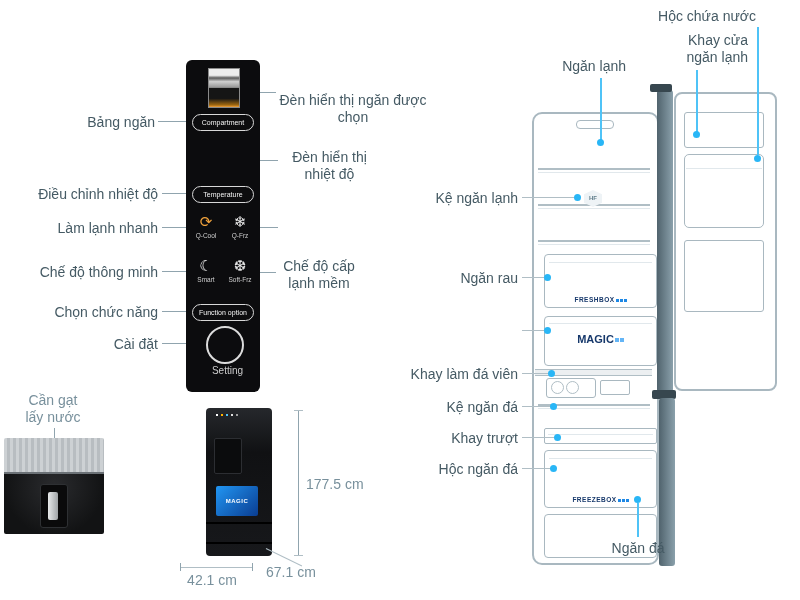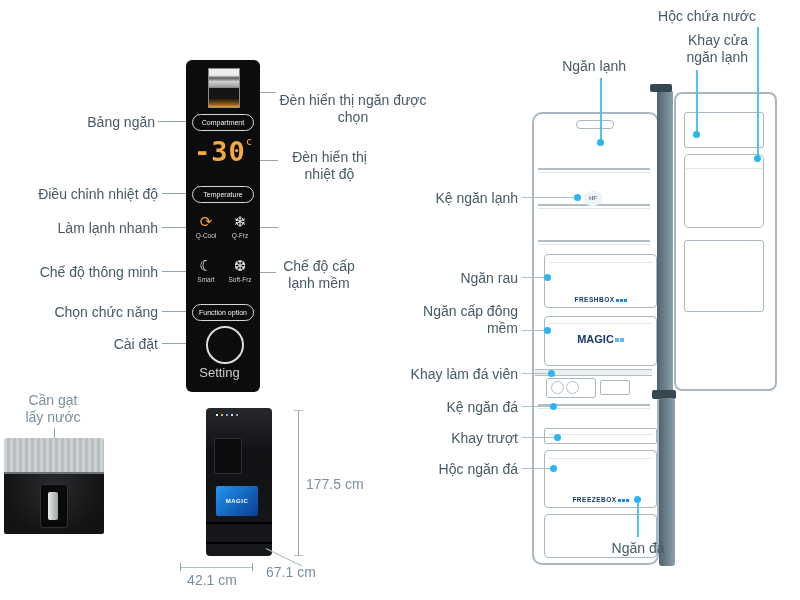--- a/index.html
+++ b/index.html
@@ -19,21 +19,21 @@
   .ind .it{height:18px;background:linear-gradient(180deg,#ededed 35%,#5a5a5a 50%,#cfcfcf 70%,#9a9a9a 100%)}
   .ind .ib{height:19px;border-top:1px solid #8a8a8a;background:linear-gradient(180deg,#151515 55%,#a3690f 90%,#f2a33c 100%)}
   .disp{position:absolute;left:0;top:76px;width:74px;height:36px;text-align:center;color:#f5a93c;font-family:"DejaVu Sans Mono",monospace}
   .disp .v{font-size:27px;font-weight:bold;letter-spacing:1px}
   .disp .u{font-size:10px;vertical-align:top}
   .picon{position:absolute;width:34px;text-align:center}
   .picon .g{display:block;font-size:15px;line-height:20px;color:#e8e8e8}
   .picon .t{display:block;font-size:6.5px;color:#cfcfcf}
   .amber{color:#f2a33c !important}
   .setc{position:absolute;left:20px;top:266px;width:34px;height:34px;border:2px solid #dcdcdc;border-radius:50%}
-  .setl{position:absolute;left:0;top:305px;width:67px;text-align:center;color:#cccccc;font-size:13px}
+  .setl{position:absolute;left:8px;top:305px;width:67px;text-align:center;color:#cccccc;font-size:10px}
   
   .photo{position:absolute;left:4px;top:438px;width:100px;height:96px;border-radius:2px;overflow:hidden}
   .metal{height:34px;background:repeating-linear-gradient(90deg,#cdd1d4 0 3px,#b8bdc1 3px 6px);border-bottom:2px solid #6b7176}
   .blackp{height:62px;background:radial-gradient(ellipse at 50% 20%,#2a2b2e,#121314 70%)}
   .recess{position:absolute;left:36px;top:46px;width:26px;height:42px;background:#0a0a0b;border:1px solid #2e3033;border-radius:3px}
   .paddle{position:absolute;left:44px;top:54px;width:10px;height:28px;background:linear-gradient(90deg,#e8eaeb,#9fa3a6);border-radius:2px}
   
   .mini{position:absolute;left:206px;top:408px;width:66px;height:148px;background:linear-gradient(180deg,#26282c,#101113 30%,#17181b);border-radius:4px}
   .mdots{position:absolute;left:10px;top:6px;width:2px;height:2px;background:#fff;box-shadow:5px 0 0 #ffb300,10px 0 0 #4fc3f7,15px 0 0 #e0e0e0,20px 0 0 #9e9e9e}
   .mrec{position:absolute;left:8px;top:30px;width:26px;height:34px;background:#0b0c0d;border:1px solid #2c2e32;border-radius:2px}
@@ -55,23 +55,20 @@
 
 <div class="cv">
 
 
   <div class="panel">
     <div class="ind">
       <div class="it"></div>
       <div class="ib"></div>
     </div>
     <div class="pbtn" style="top:54px">Compartment</div>
-    <div class="disp">
-      <span class="v">-30</span><span class="u">c</span>
-    </div>
     <div class="pbtn" style="top:126px">Temperature</div>
 
     <div class="picon" style="left:3px;top:152px">
       <span class="g amber">⟳</span>
       <span class="t">Q-Cool</span>
     </div>
     <div class="picon" style="left:37px;top:152px">
       <span class="g">❄</span>
       <span class="t">Q-Frz</span>
     </div>
@@ -206,21 +203,20 @@
   <i class="dot" style="left:754px;top:155px"></i>
 
   <div class="lbl r" style="left:408px;top:190px;width:110px">Kệ ngăn lạnh</div>
   <i class="ln" style="left:522px;top:197px;width:54px"></i>
   <i class="dot" style="left:574px;top:194px"></i>
 
   <div class="lbl r" style="left:428px;top:270px;width:90px">Ngăn rau</div>
   <i class="ln" style="left:522px;top:277px;width:25px"></i>
   <i class="dot" style="left:544px;top:274px"></i>
 
-  <div class="lbl r" style="left:418px;top:303px;width:100px">Ngăn cấp đông mềm</div>
   <i class="ln" style="left:522px;top:330px;width:25px"></i>
   <i class="dot" style="left:544px;top:327px"></i>
 
   <div class="lbl r" style="left:398px;top:366px;width:120px">Khay làm đá viên</div>
   <i class="ln" style="left:522px;top:373px;width:29px"></i>
   <i class="dot" style="left:548px;top:370px"></i>
 
   <div class="lbl r" style="left:418px;top:399px;width:100px">Kệ ngăn đá</div>
   <i class="ln" style="left:522px;top:406px;width:31px"></i>
   <i class="dot" style="left:550px;top:403px"></i>

